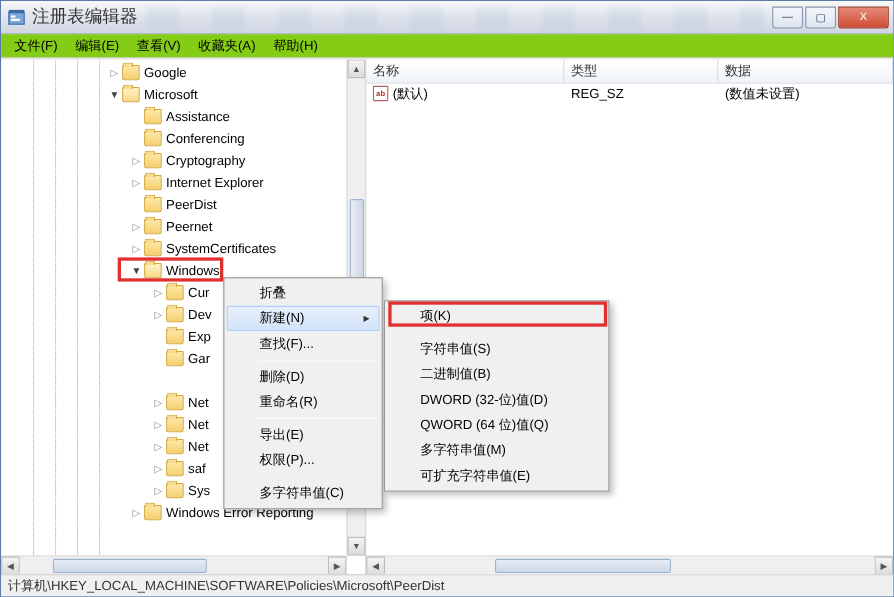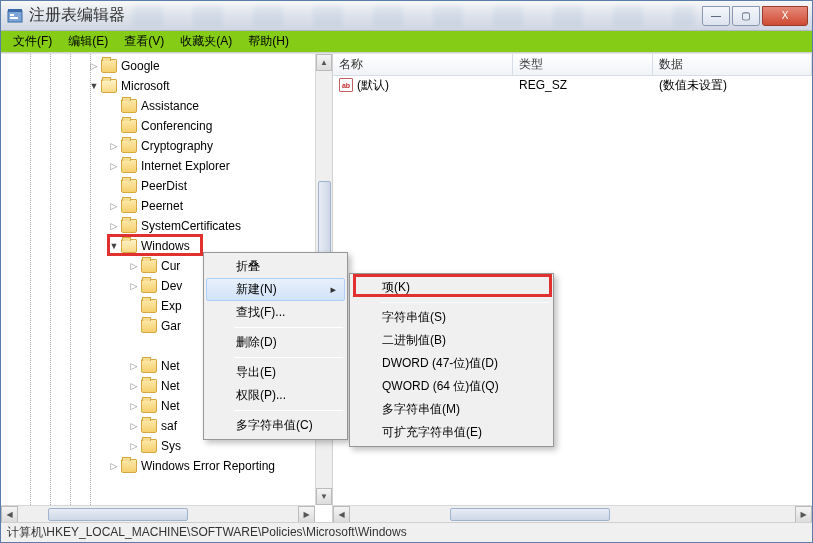--- a/index.html
+++ b/index.html
@@ -16,21 +16,21 @@
     .wbtn { width: 28px; height: 20px; border: 1px solid #8a98b0; background: linear-gradient(to bottom,#f4f6fb,#dde4ef); border-radius: 0 0 3px 3px; display:flex; align-items:center; justify-content:center; font-size:10px; color:#30405a;}
     .wbtn.close { width: 46px; background: linear-gradient(to bottom,#e68a7a,#cf4b33); color:#fff; border-color:#9a3a2a;}
     
     
     .menubar { height: 22px; background:#84cc16; border-bottom:1px solid #d0d0d0; display:flex; align-items:center; padding: 0 4px; gap:0;}
     .menu-item { padding: 3px 8px; cursor: default; }
     
     
     .main { flex:1; display:flex; overflow:hidden; border-top:1px solid #e4e4e4; }
     .tree-pane { width: 332px; border-right:1px solid #d0d0d0; overflow:hidden; position:relative; }
-    .tree-content { padding: 2px 6px; height: calc(100% - 17px); overflow:auto; position:relative;}
+    .tree-content { padding: 2px 16px; height: calc(100% - 17px); overflow:auto; position:relative;}
     .list-pane { flex:1; display:flex; flex-direction:column; }
     
     .list-header { display:flex; height:22px; background: linear-gradient(to bottom,#fff,#f0f3f7); border-bottom:1px solid #d6dde6; }
     .lh-col { border-right:1px solid #d6dde6; display:flex; align-items:center; padding:0 6px; color:#333;}
     .lh-col.name{width:180px;} .lh-col.type{width:140px;} .lh-col.data{flex:1;}
     
     .list-body { flex:1; overflow:auto; }
     .list-row { display:flex; height:18px; align-items:center; }
     .list-row .cell { padding:0 6px; }
     .list-row .cell.name{width:180px; display:flex; align-items:center; gap:4px;} .list-row .cell.type{width:140px;} .list-row .cell.data{flex:1;}
@@ -252,49 +252,50 @@
         <div class="sbtn">◀</div>
         <div class="track">
             <div class="thumb" style="left:100px;width:160px;"></div>
           </div>
         <div class="sbtn">▶</div>
       </div>
     </div>
   </div>
 
   <div class="statusbar">
-    <span>计算机\HKEY_LOCAL_MACHINE\SOFTWARE\Policies\Microsoft\Windows</span>
+    <span>计算机\HKEY_LOCAL_MACHINE\SOFTWARE\Policies\Microsoft\PeerDist</span>
   </div>
 </div>
 
 <div class="red-box" style="left:107px; top:234px; width:96px; height:22px;"></div>
 
 <div class="context-menu" id="cm1" style="left:203px; top:252px; width:145px;">
   <div class="cm-iconstrip"></div>
   <div class="cm-inner" id="cm1-inner">
       <div class="cm-row">折叠</div>
       <div class="cm-row has-sub hover">新建(N)</div>
       <div class="cm-row">查找(F)...</div>
       <div class="cm-sep"></div>
       <div class="cm-row">删除(D)</div>
+      <div class="cm-row">重命名(R)</div>
       <div class="cm-sep"></div>
       <div class="cm-row">导出(E)</div>
       <div class="cm-row">权限(P)...</div>
       <div class="cm-sep"></div>
       <div class="cm-row">多字符串值(C)</div>
     </div>
 </div>
 
 <div class="context-menu" id="cm2" style="left:349px; top:273px; width:205px;">
   <div class="cm-iconstrip"></div>
   <div class="cm-inner" id="cm2-inner">
       <div class="cm-row">项(K)</div>
       <div class="cm-sep"></div>
       <div class="cm-row">字符串值(S)</div>
       <div class="cm-row">二进制值(B)</div>
-      <div class="cm-row">DWORD (47-位)值(D)</div>
+      <div class="cm-row">DWORD (32-位)值(D)</div>
       <div class="cm-row">QWORD (64 位)值(Q)</div>
       <div class="cm-row">多字符串值(M)</div>
       <div class="cm-row">可扩充字符串值(E)</div>
     </div>
 </div>
 
 <div class="red-box" style="left:353px; top:274px; width:199px; height:23px;"></div>
 
 </body></html>

